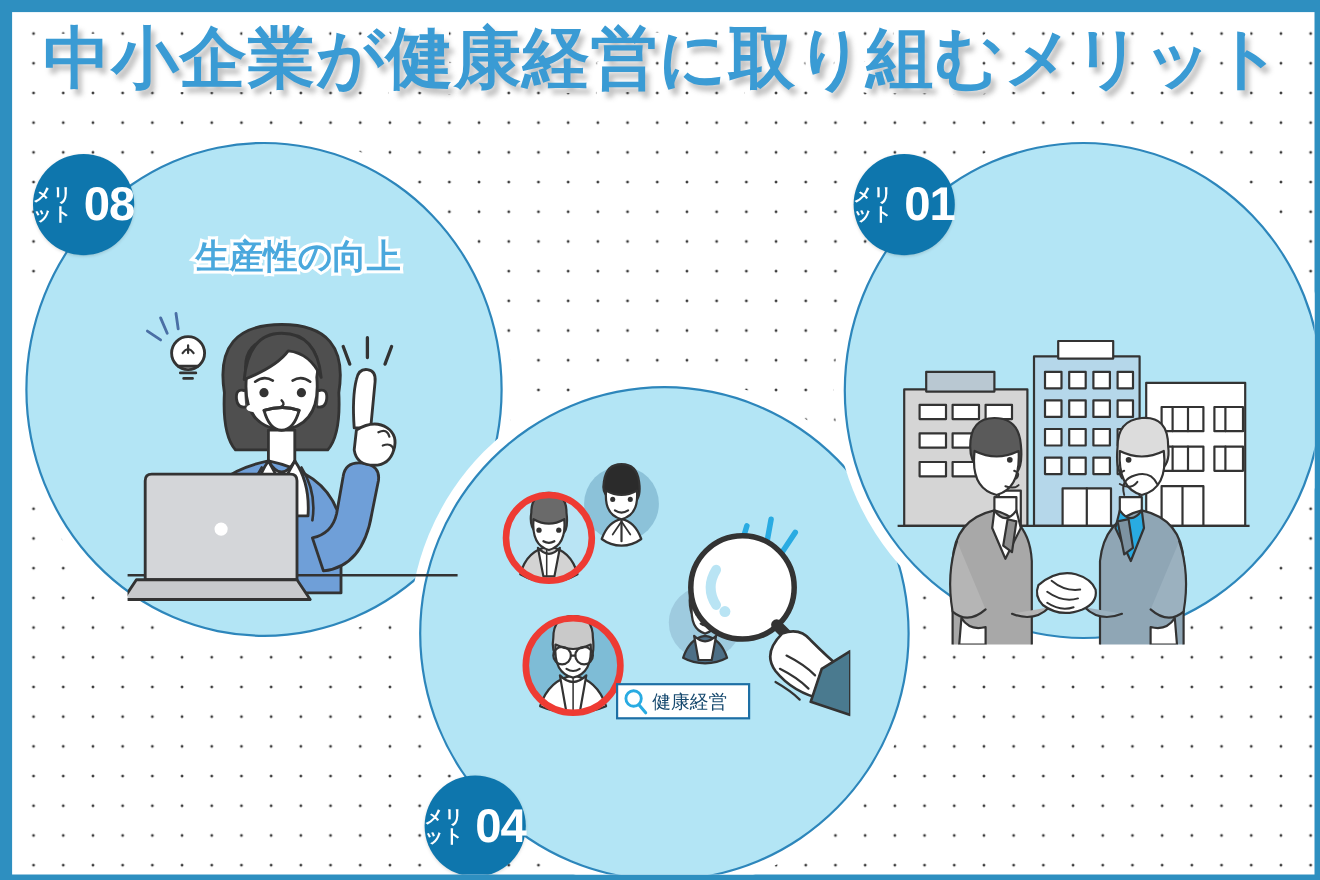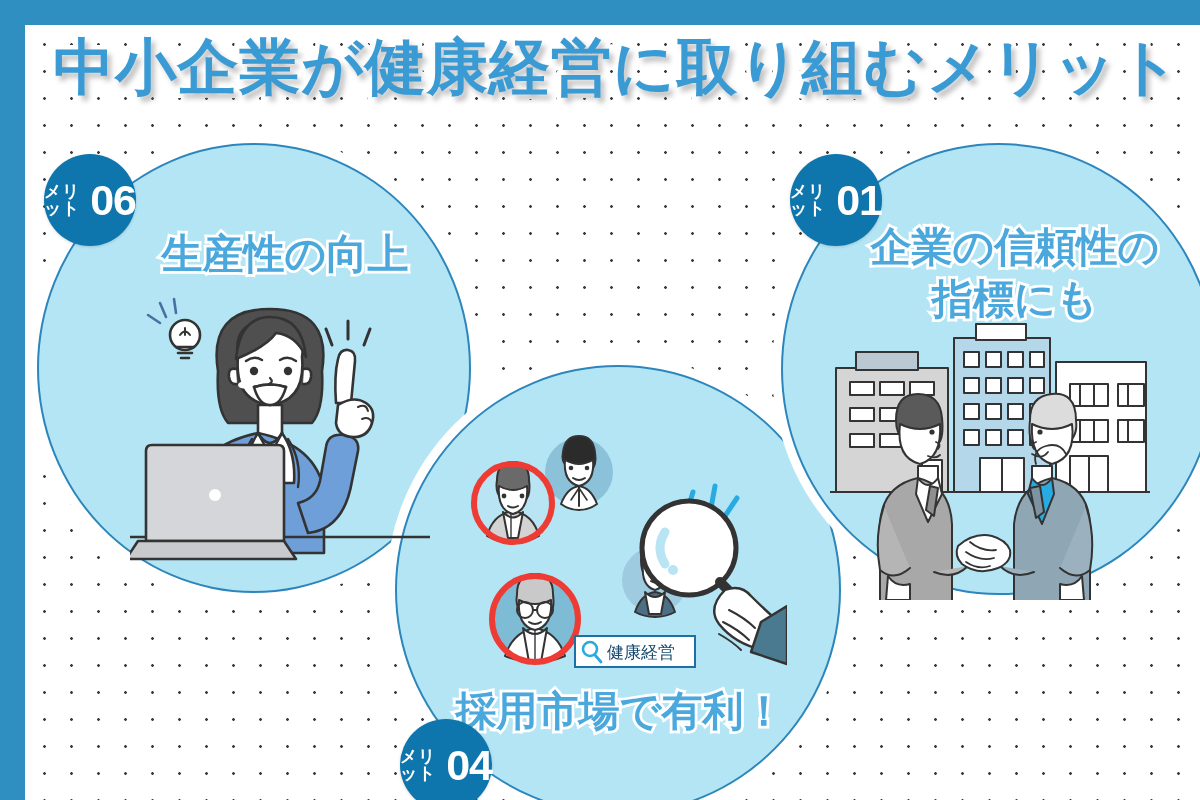--- a/index.html
+++ b/index.html
@@ -5,21 +5,21 @@
   html,body{margin:0;padding:0;}
   body{
     width:1200px;height:800px;overflow:hidden;
     font-family:"Liberation Sans","DejaVu Sans",sans-serif;
     background:#ffffff;
   }
   #stage{
     position:relative;width:1200px;height:800px;
     background:#2e8fc0;
     box-sizing:border-box;
-    padding:25px;
+    padding:11px;
   }
   #canvas{
     position:relative;width:1184px;height:784px;
     background-color:#ffffff;
     background-image:radial-gradient(#3a3a3a 1.35px, transparent 1.45px);
     background-size:27px 27px;
     background-position:6px 6px;
     overflow:hidden;
   }
 
@@ -58,21 +58,21 @@
   }
   .badge .kicker{font-size:17px;font-weight:700;letter-spacing:.5px;line-height:1;margin-bottom:1px;}
   .badge .num{font-size:43px;font-weight:700;line-height:.95;letter-spacing:-1px;}
   #badge1{left:19px;top:129px;}
   #badge3{left:765px;top:129px;}
   #badge2{left:375px;top:694px;}
 
   
   .bhead{
     position:absolute;z-index:45;text-align:center;
-    font-size:41px;line-height:1.28;font-weight:700;
+    font-size:31px;line-height:1.28;font-weight:700;
     color:#4aa8dd;
     -webkit-text-stroke:5.5px #ffffff;
     paint-order:stroke fill;
     white-space:pre-line;
     pointer-events:none;
   }
   #head1{left:120px;top:203px;width:280px;}
   #head3{left:845px;top:196px;width:290px;}
   #head2{left:430px;top:660px;width:330px;}
 
@@ -324,27 +324,24 @@
         <g>
           <path d="M128 226 q16 -14 34 -10 q14 4 18 14 q2 12 -12 18 q-20 8 -36 -4 q-8 -8 -4 -18z" fill="#fff"></path>
           <path d="M140 222 q12 10 26 8" fill="none" stroke-width="1.8"></path>
           <path d="M136 232 q14 10 28 6" fill="none" stroke-width="1.8"></path>
           <path d="M136 242 q12 8 24 4" fill="none" stroke-width="1.8"></path>
         </g>
       </g>
     </svg>
 
     <div id="head1" class="bhead">生産性の向上</div>
-    <div id="head2" class="bhead">採用市場で有利！</div>
-    <div id="head3" class="bhead">企業の信頼性の
-指標にも</div>
 
     <div id="badge1" class="badge">
       <span class="kicker">メリット</span>
-      <span class="num">06</span>
+      <span class="num">08</span>
     </div>
     <div id="badge2" class="badge">
       <span class="kicker">メリット</span>
       <span class="num">04</span>
     </div>
     <div id="badge3" class="badge">
       <span class="kicker">メリット</span>
       <span class="num">01</span>
     </div>
 

